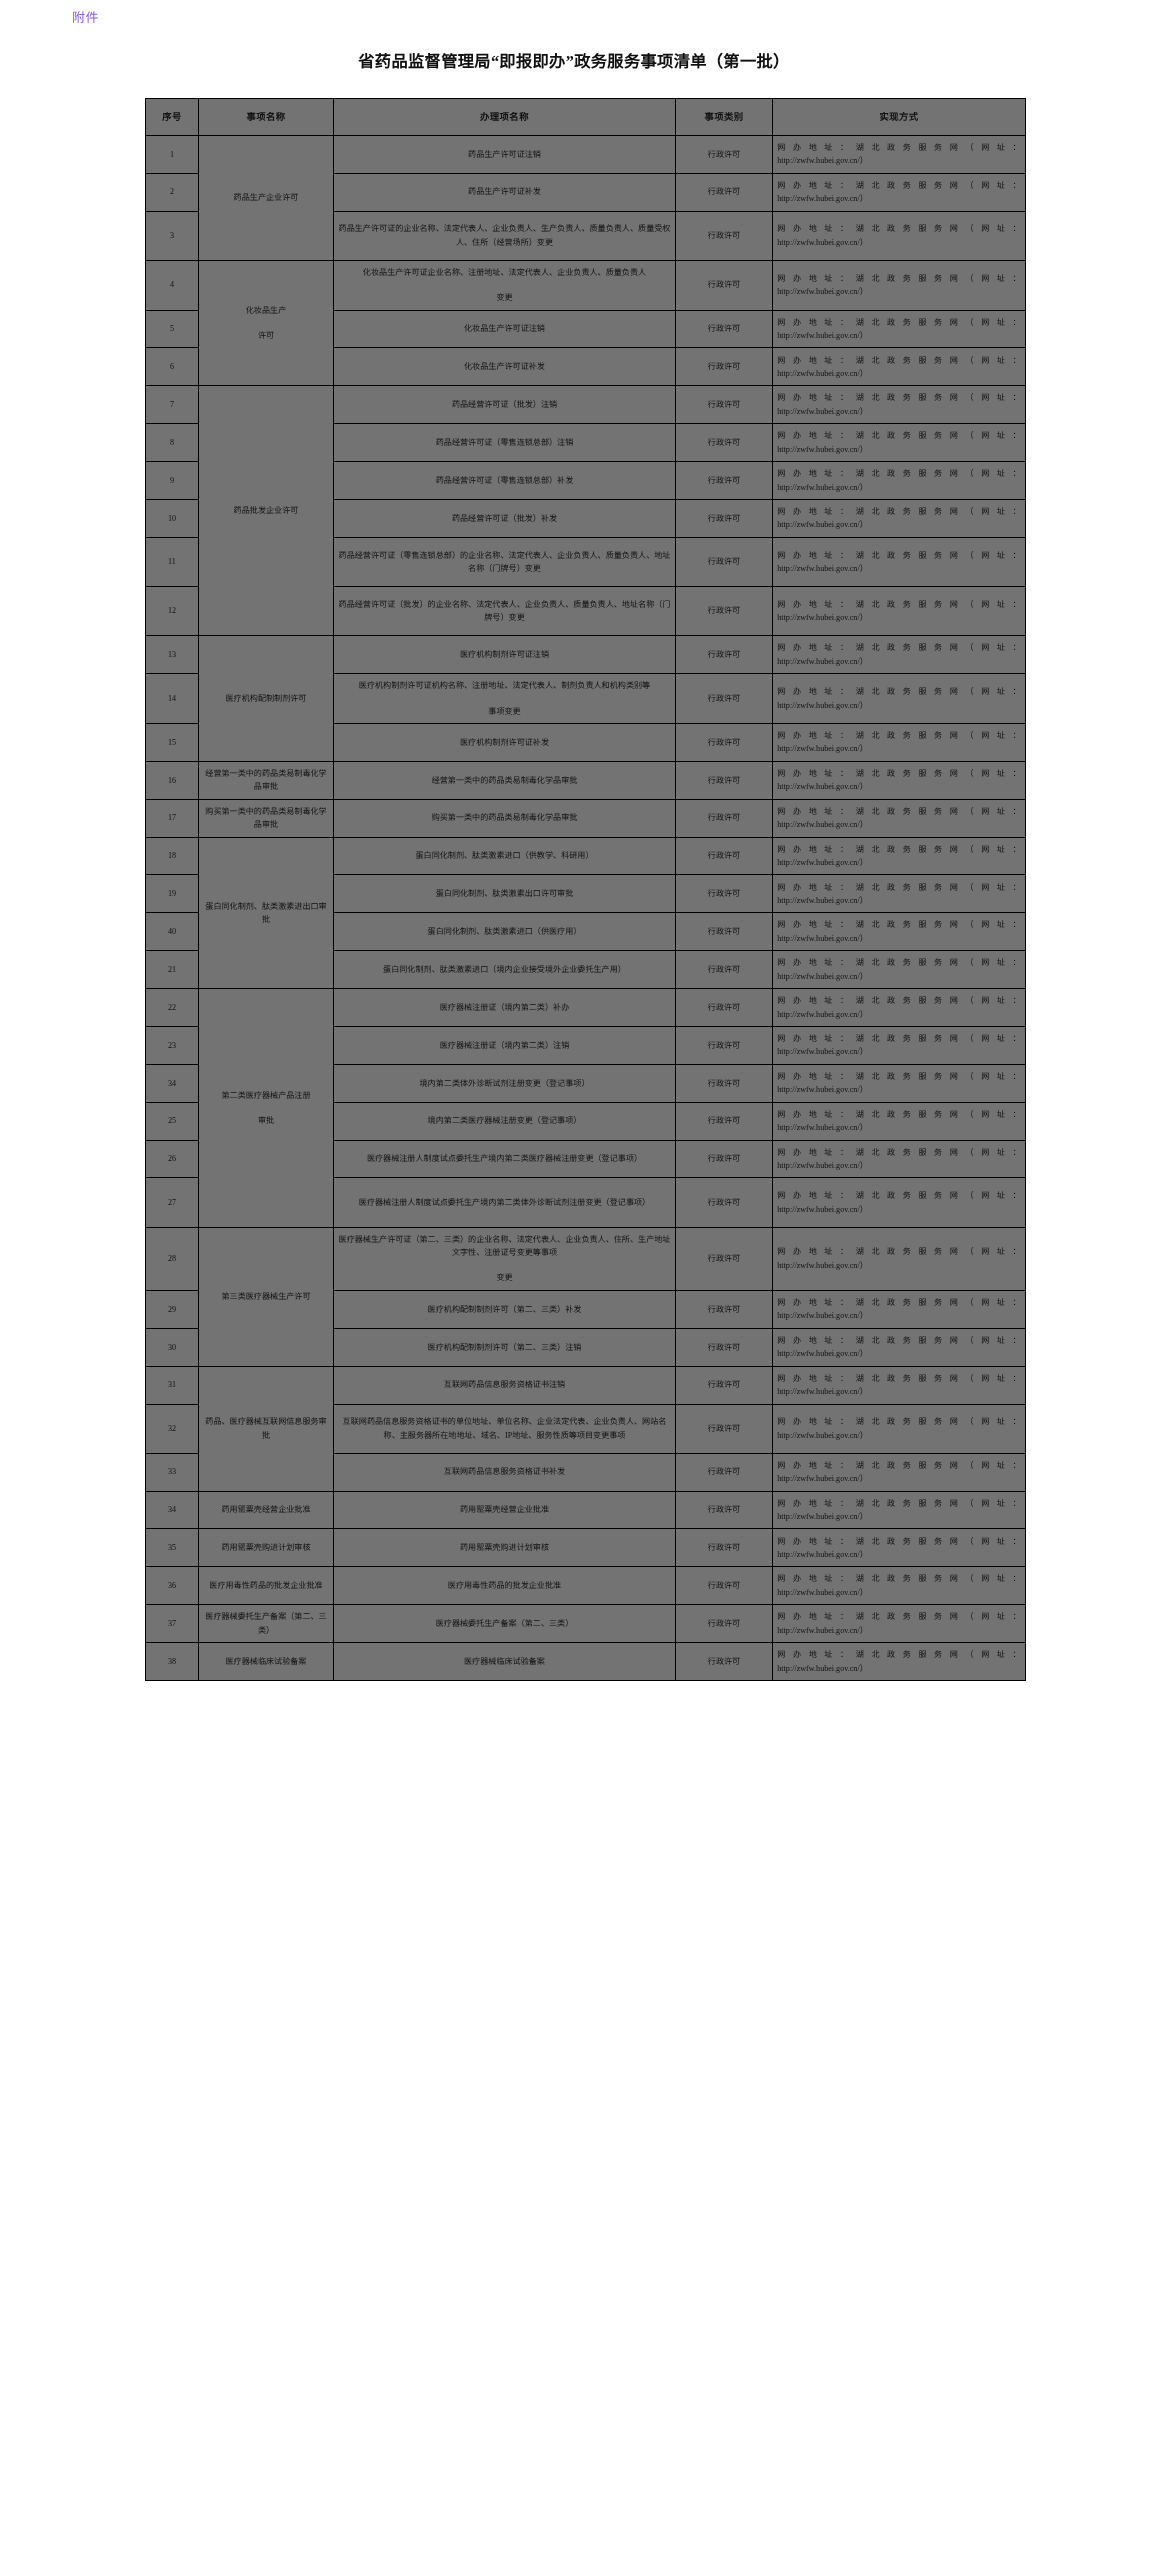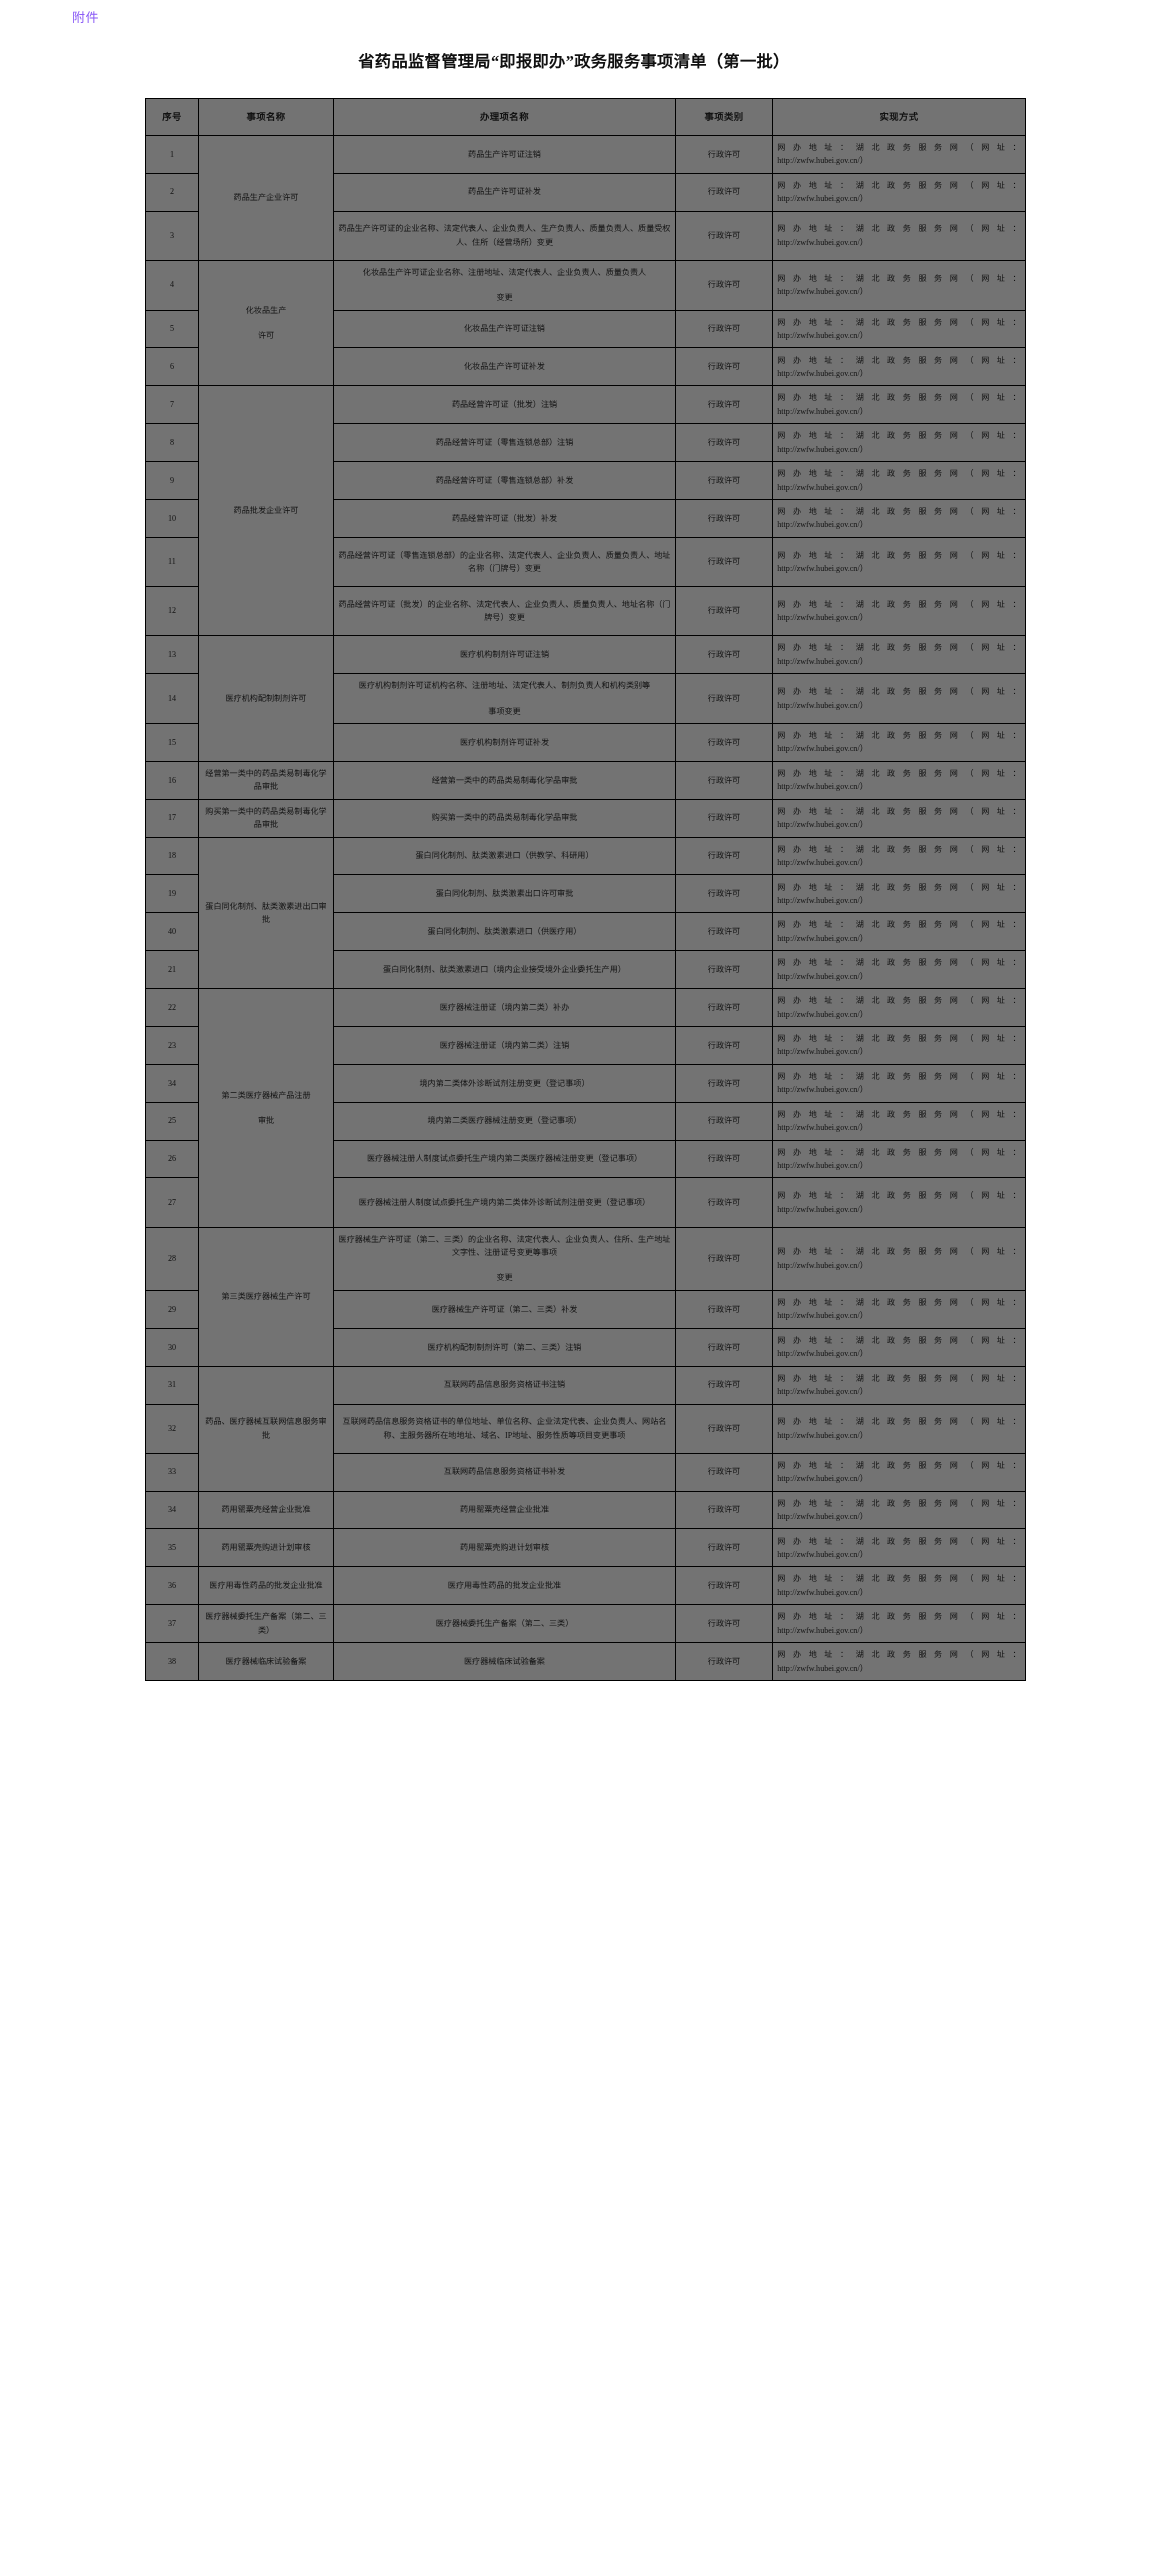--- a/index.html
+++ b/index.html
@@ -433,21 +433,21 @@
             </td>
             <td class="item"><span>医疗器械生产许可证（第二、三类）的企业名称、法定代表人、企业负责人、住所、生产地址文字性、注册证号变更等事项</span><span class="tail">变更</span></td>
             <td class="type">行政许可</td>
             <td class="mode">
               <span class="line1">网办地址：湖北政务服务网（网址：</span>
               <span class="line2">http://zwfw.hubei.gov.cn/）</span>
             </td>
           </tr>
           <tr>
             <td class="idx">29</td>
-            <td class="item"><span>医疗器械生产许可证（第二、三类）补发</span></td>
+            <td class="item"><span>医疗机构配制制剂许可（第二、三类）补发</span></td>
             <td class="type">行政许可</td>
             <td class="mode">
               <span class="line1">网办地址：湖北政务服务网（网址：</span>
               <span class="line2">http://zwfw.hubei.gov.cn/）</span>
             </td>
           </tr>
           <tr>
             <td class="idx">30</td>
             <td class="item"><span>医疗机构配制制剂许可（第二、三类）注销</span></td>
             <td class="type">行政许可</td>

